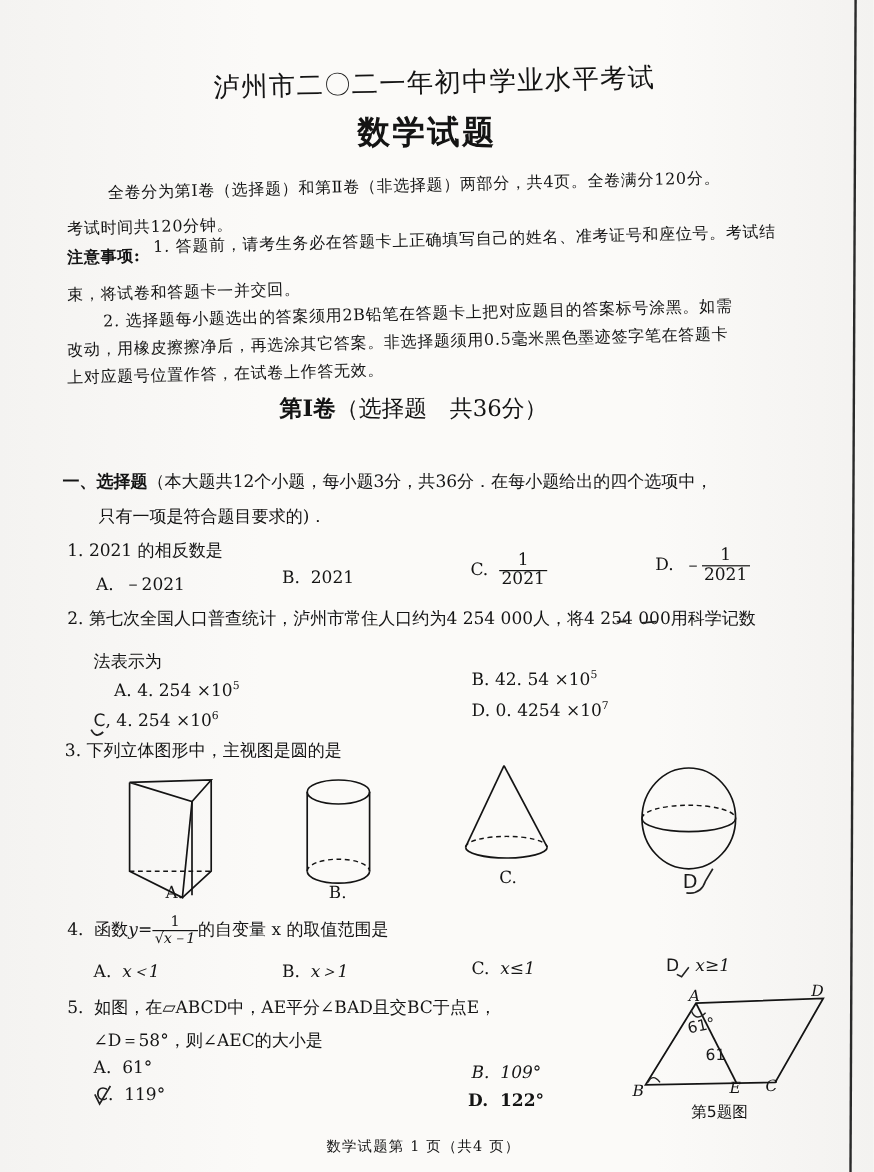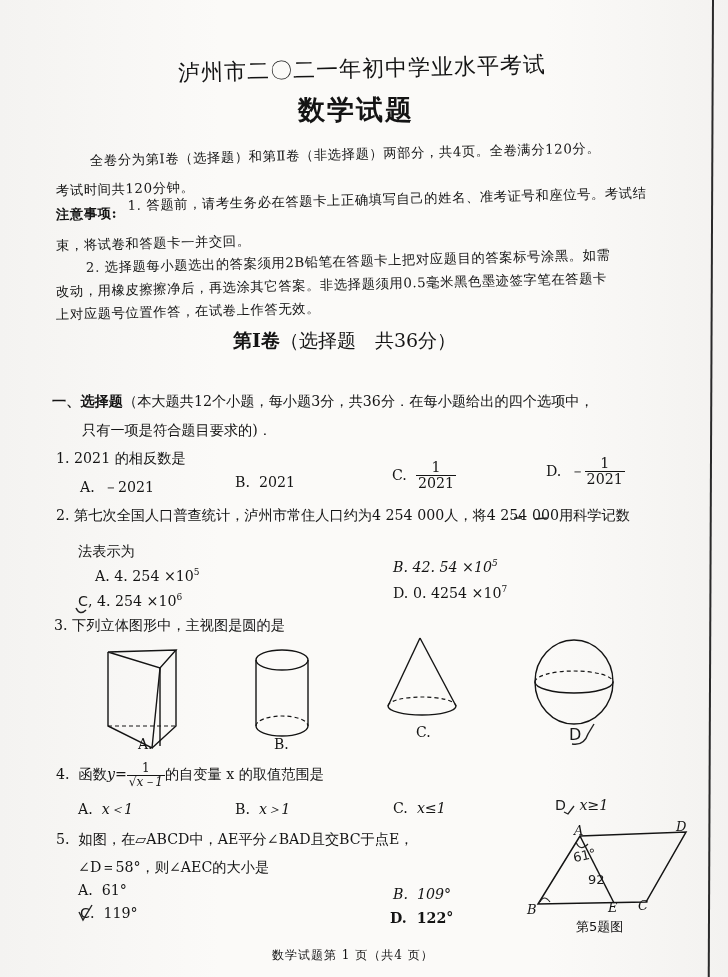--- a/index.html
+++ b/index.html
@@ -98,21 +98,21 @@
     <span>2.</span>&nbsp;<span>第七次全国人口普查统计，泸州市常住人口约为4 254 000人，将4 254 000用科学记数</span>
   </div>
   <svg style="left:0;top:0;width:728px;height:977px;pointer-events:none;">
     <path d="M514 518 l8 0" stroke="#222" stroke-width="1.5" fill="none"></path>
     <path d="M535 519 l12 -1" stroke="#222" stroke-width="1.5" fill="none"></path>
   </svg>
   <div class="abs q" style="left:78px; top:542px;text-align:center;">法表示为</div>
   <div class="abs q" style="left:78px; top:567px;margin-left:17px;">
     <span>A.</span>&nbsp;<span>4. 254 ×10</span><sup>5</sup>
   </div>
-  <div class="abs q" style="left:393px; top:558px;font-style:italic;">
+  <div class="abs q" style="left:393px; top:558px;">
     <span>B.</span>&nbsp;<span>42. 54 ×10</span><sup>5</sup>
   </div>
   <div class="abs q" style="left:78px; top:592px;">
     <span class="mark">C</span>,&nbsp;<span>4. 254 ×10</span><sup>6</sup>
   </div>
   <svg style="left:74px;top:604px;width:20px;height:14px;">
     <path d="M2 4 Q6 12 12 6" stroke="#222" stroke-width="1.5" fill="none"></path>
   </svg>
   <div class="abs q" style="left:393px; top:584px;">
     <span>D.</span>&nbsp;<span>0. 4254 ×10</span><sup>7</sup>
@@ -202,17 +202,17 @@
     <path d="M60 16 L94 83" stroke="#141414" stroke-width="1.5" fill="none"></path>
     <path d="M56 22 Q60 32 68 24" stroke="#222" stroke-width="1.2" fill="none"></path>
     <path d="M20 82 Q24 74 30 82" stroke="#222" stroke-width="1.2" fill="none"></path>
   </svg>
   <div class="abs ital" style="left:574px; top:823px; font-size:13px;">A</div>
   <div class="abs ital" style="left:676px; top:819px; font-size:13px;">D</div>
   <div class="abs ital" style="left:527px; top:902px; font-size:13px;">B</div>
   <div class="abs ital" style="left:608px; top:900px; font-size:13px;">E</div>
   <div class="abs ital" style="left:638px; top:898px; font-size:13px;">C</div>
   <div class="abs mark" style="left:573px; top:848px; font-size:13px; transform:rotate(-12deg);">61°</div>
-  <div class="abs mark" style="left:588px; top:872px; font-size:13px;">92</div>
+  <div class="abs mark" style="left:588px; top:872px; font-size:13px;">61</div>
   <div class="abs" style="left:576px; top:918px; font-size:13px; font-family:'DejaVu Sans',sans-serif;">第5题图</div>
 
   <div class="abs footer">数学试题第 1 页（共4 页）</div>
 </div>
 
 </body></html>

